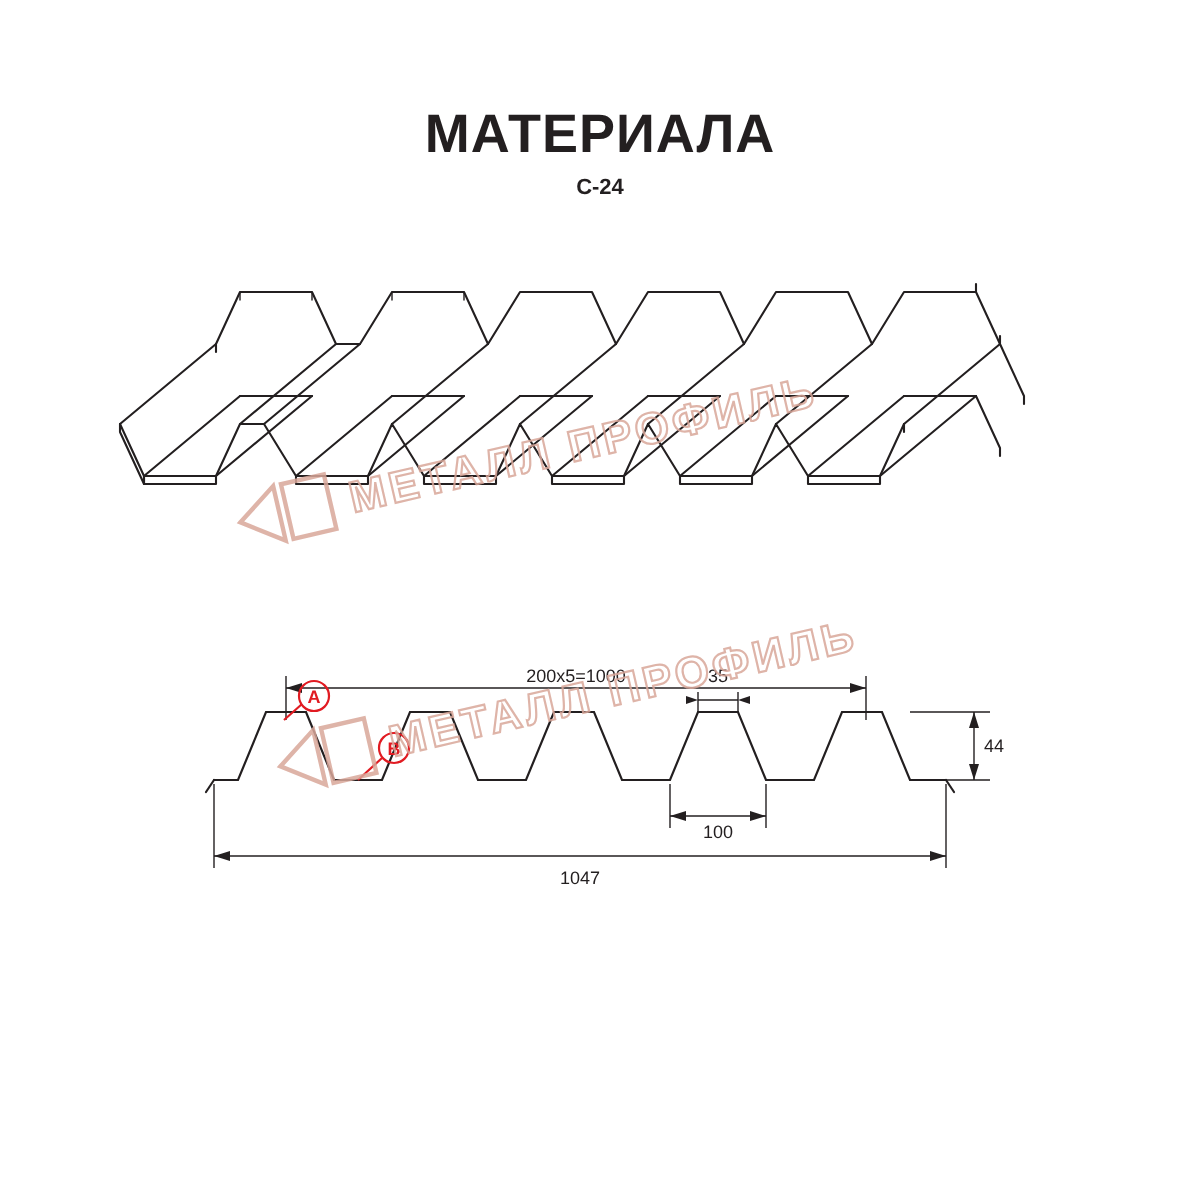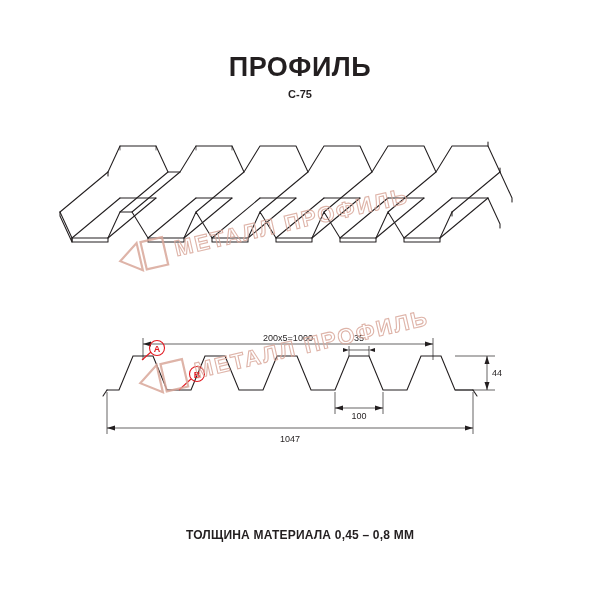--- a/index.html
+++ b/index.html
@@ -81,22 +81,22 @@
     opacity: 0.85;
   }
   .wm1 { left: 110px; top: 178px; }
   .wm2 { left: 130px; top: 300px; }
 </style>
 </head>
 <body>
 
 <div class="page">
 
-  <div class="title">ПРОФИЛЬ</div>
-  <div class="subtitle">С-75</div>
+  <div class="title">МАТЕРИАЛА</div>
+  <div class="subtitle">С-24</div>
 
   <div class="perspective-wrap persp-wrap">
     <svg width="500" height="130" viewBox="0 0 500 130">
       <g fill="none" stroke="#231f20" stroke-width="1.05" stroke-linejoin="round" stroke-linecap="round">
 
         <path d="M10,72 L22,98 L58,98 L70,72 L82,72
                  M82,72 L98,98 L134,98 L146,72
                  M146,72 L162,98 L198,98 L210,72
                  M210,72 L226,98 L262,98 L274,72
                  M274,72 L290,98 L326,98 L338,72
@@ -245,14 +245,13 @@
       <g transform="rotate(-13 180 45)">
         <g stroke="#d9a79a" stroke-width="2.2" fill="none">
           <path d="M6,44 L26,30 L26,58 Z"></path>
           <path d="M30,30 L52,30 L52,58 L30,58 Z"></path>
         </g>
         <text x="62" y="52" font-family="Liberation Sans, sans-serif" font-size="22" font-weight="bold" letter-spacing="2" fill="none" stroke="#d9a79a" stroke-width="1.1">МЕТАЛЛ ПРОФИЛЬ</text>
       </g>
     </svg>
   </div>
 
-  <div class="footer-note">ТОЛЩИНА МАТЕРИАЛА 0,45 – 0,8 ММ</div>
 </div>
 
 </body></html>

